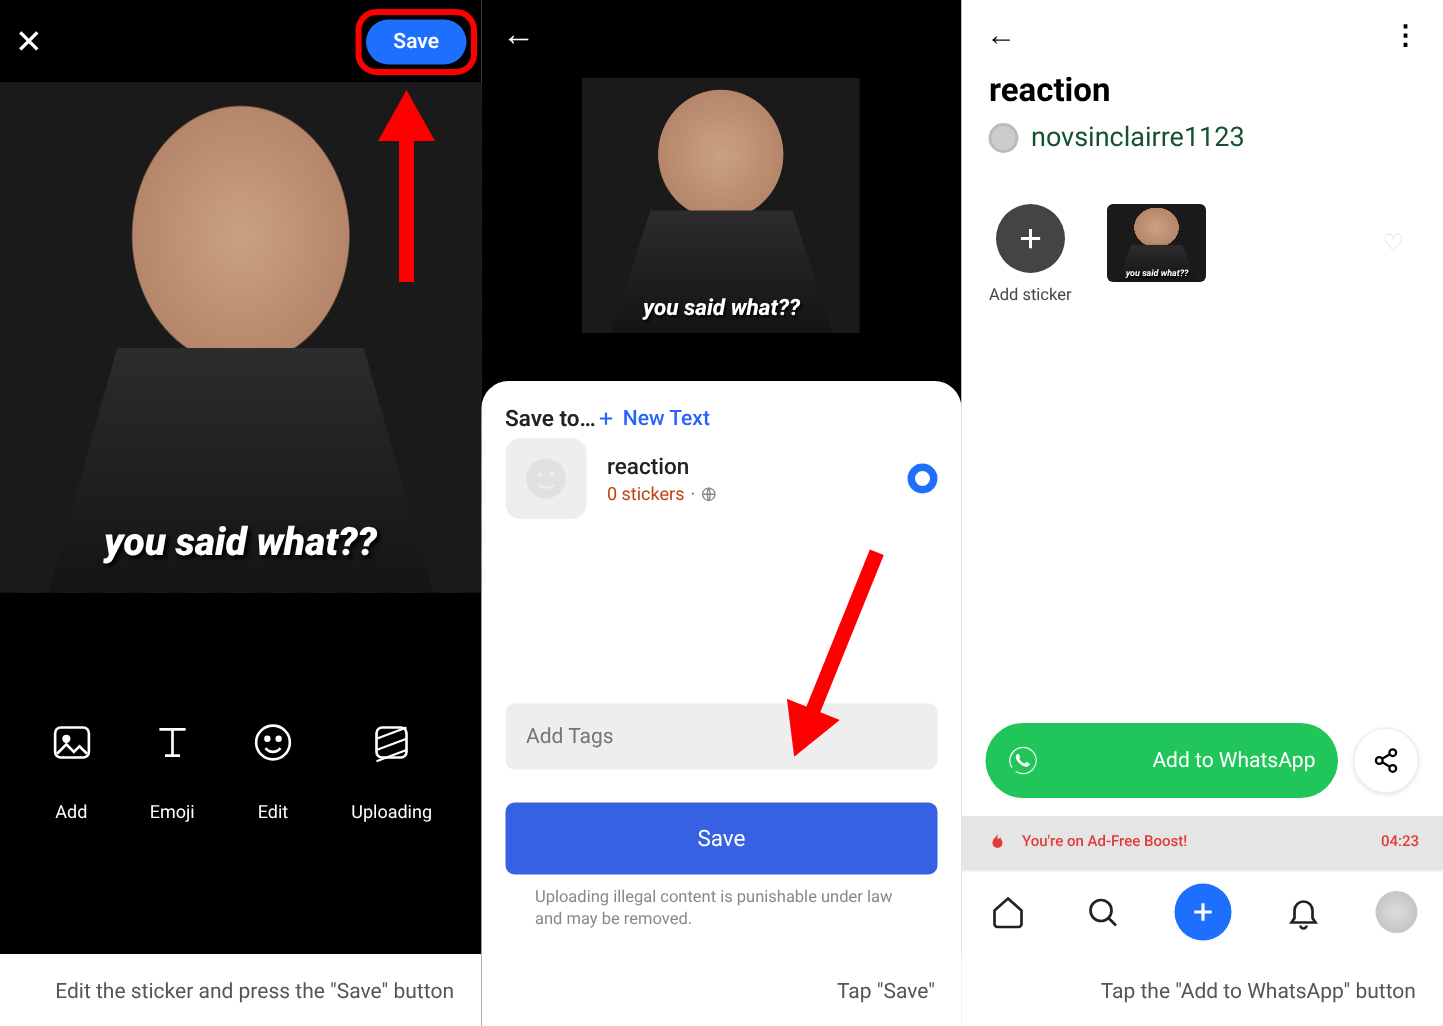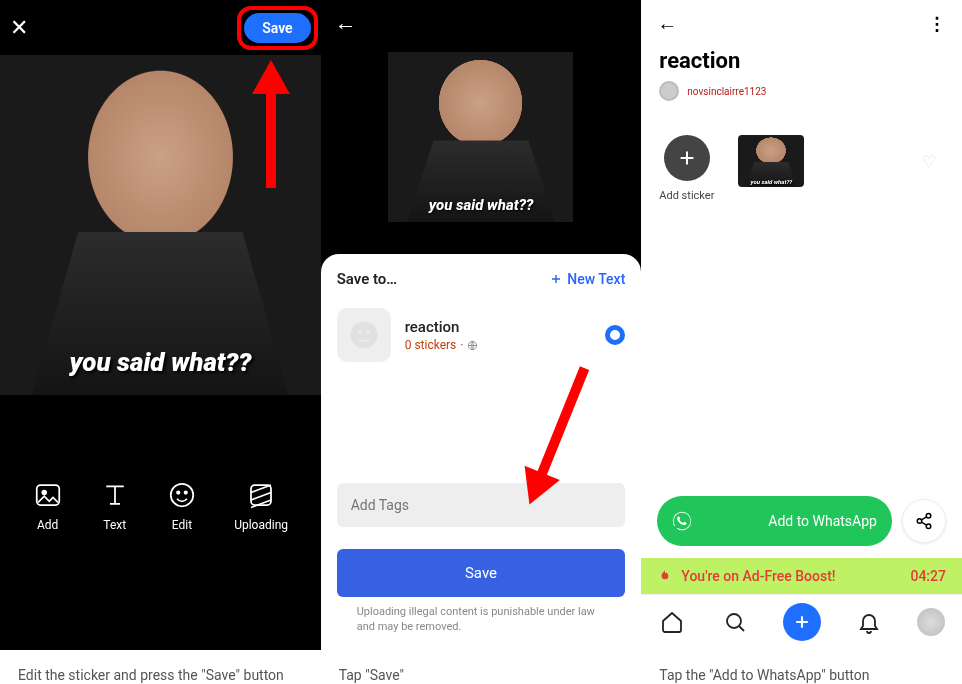--- a/index.html
+++ b/index.html
@@ -16,71 +16,71 @@
     .editor-img { width: 100%; height: 340px; position: relative; background-image:
        linear-gradient(45deg,#2a2a2a 25%,transparent 25%),
        linear-gradient(-45deg,#2a2a2a 25%,transparent 25%),
        linear-gradient(45deg,transparent 75%,#2a2a2a 75%),
        linear-gradient(-45deg,transparent 75%,#2a2a2a 75%);
        background-size: 28px 28px;
        background-position: 0 0, 0 14px, 14px -14px, -14px 0px;
        background-color: #1c1c1c; overflow: hidden; }
     .editor-label { position: absolute; bottom: 18px; left: 0; right: 0; text-align: center; color: #fff; font-size: 26px; font-weight: 900; font-style: italic; text-shadow: 2px 2px 3px #000; }
     .c1-tools { display: flex; justify-content: space-around; padding: 20px 14px 8px; margin-top: 65px; }
-    .tool { display: flex; flex-direction: column; align-items: center; color: #fff; gap: 8px; font-size: 12px; }
+    .tool { display: flex; flex-direction: column; align-items: center; color: #fff; gap: 24px; font-size: 12px; }
     .tool-ico { width: 30px; height: 30px; }
-    .caption { background: #fff; color: #555; font-size: 14px; text-align: left; padding: 16px 18px 0; line-height: 1.3; }
+    .caption { background: #fff; color: #555; font-size: 14px; text-align: right; padding: 16px 18px 14px; line-height: 1.3; }
     
     
     .arrow-up { position: absolute; left: 256px; top: 60px; width: 30px; height: 130px; z-index: 5; }
     .arrow-up .shaft { position: absolute; top: 28px; left: 10px; width: 10px; height: 100px; background: #ff0000; }
     .arrow-up .head { position: absolute; top: 0; left: -4px; width: 0; height: 0; border-left: 19px solid transparent; border-right: 19px solid transparent; border-bottom: 34px solid #ff0000; }
     
     .darw { position: absolute; z-index: 20; }
     .darw .sh { width: 10px; background: #ff0000; }
     .darw .hd { width: 0; height: 0; border-left: 19px solid transparent; border-right: 19px solid transparent; border-top: 34px solid #ff0000; position: absolute; left: -14px; }
 
     
     .c2 { background: #000; }
     .c2-top { height: 46px; display: flex; align-items: center; padding: 0 14px; color: #fff; }
     .c2-img-area { width: 100%; height: 208px; display: flex; justify-content: center; padding-top: 6px; }
     .c2-img { width: 185px; height: 170px; position: relative; }
     .c2-img-label { position: absolute; bottom: 8px; left: 0; right: 0; color: #fff; text-align: center; font-weight: 800; font-style: italic; font-size: 15px; text-shadow: 1px 1px 2px #000; }
     .sheet { background: #fff; border-radius: 18px 18px 0 0; flex: 1; padding: 16px; position: relative; display: flex; flex-direction: column; }
-    .sheet-hdr { display: flex; justify-content: space-between; align-items: center; margin-bottom: 16px; }
+    .sheet-hdr { display: flex; align-items: center; }
     .sheet-ttl { font-size: 15px; font-weight: 600; color: #222; }
     .new-pack { color: #2962ff; font-size: 14px; font-weight: 500; display: flex; align-items: center; gap: 4px; }
     .pack-row { display: flex; align-items: center; gap: 14px; padding: 4px 0 10px; }
     .pack-thumb { width: 54px; height: 54px; background: #eee; border-radius: 10px; display: flex; align-items: center; justify-content: center; }
     .pack-thumb svg { opacity: .25; }
     .pack-info { flex: 1; }
     .pack-name { font-size: 15px; font-weight: 500; color: #222; }
     .pack-sub { font-size: 12px; color: #c2410c; margin-top: 2px; display: flex; align-items: center; gap: 4px; }
     .radio-on { width: 20px; height: 20px; border: 5px solid #1f6fff; border-radius: 50%; }
     .tags-in { background: #eee; border: none; border-radius: 6px; padding: 14px; font-size: 14px; color: #6d28d9; margin-top: auto; margin-bottom: 22px; }
     .save-big { background: #3661e2; color: #fff; border: none; border-radius: 6px; padding: 15px; font-size: 15px; width: 100%; }
     .disclaimer { font-size: 11px; color: #888; text-align: left; padding: 8px 20px 0; line-height: 1.3; }
 
     
     .c3 { background: #fff; }
     .c3-top { height: 46px; display: flex; justify-content: space-between; align-items: center; padding: 0 16px; color: #000; font-size: 20px; }
     .c3-ttl { font-size: 22px; font-weight: 700; padding: 2px 18px 8px; }
-    .user-row { display: flex; align-items: center; gap: 8px; padding: 0 18px 4px; color: #b91c1c; font-size: 10px; }
+    .user-row { display: flex; align-items: center; gap: 8px; padding: 0 18px 4px; color: #14532d; font-size: 18px; }
     .avatar-sm { width: 20px; height: 20px; border-radius: 50%; background: #ccc; border: 2px solid #bbb; }
     .grid { display: flex; gap: 24px; padding: 30px 18px 8px; }
     .add-stk { display: flex; flex-direction: column; align-items: center; gap: 8px; font-size: 11px; color: #444; justify-content: center; }
     .add-circle { width: 46px; height: 46px; border-radius: 50%; background: #444; display: flex; align-items: center; justify-content: center; }
     .stk-item { width: 66px; height: 52px; position: relative; }
     .stk-tiny-label { position: absolute; bottom: 2px; left: 0; right: 0; font-size: 6px; color: #fff; text-align: center; font-weight: 700; font-style: italic; text-shadow: 1px 1px 1px #000; }
     .heart { position: absolute; right: 26px; top: 152px; color: #ddd; font-size: 16px; }
     .c3-footer { margin-top: auto; }
     .whats-row { display: flex; align-items: center; gap: 10px; padding: 0 16px 12px; }
     .whats-btn { flex: 1; background: #20c65a; color: #fff; border: none; border-radius: 26px; padding: 15px; display: flex; align-items: center; justify-content: space-between; gap: 20px; font-size: 14px; font-weight: 400; }
     .share-circ { width: 44px; height: 44px; border-radius: 50%; background: #fff; border: 1px solid #eee; display: flex; align-items: center; justify-content: center; box-shadow: 0 1px 3px rgba(0,0,0,.1); }
-    .boost-row { background: #bef264; color: #e33b3a; display: flex; align-items: center; padding: 10px 16px; font-size: 14px; font-weight: 500; justify-content: space-between; }
+    .boost-row { background: #e5e5e5; color: #e33b3a; display: flex; align-items: center; padding: 10px 16px; font-size: 10px; font-weight: 500; justify-content: space-between; }
     .boost-left { display: flex; align-items: center; gap: 8px; }
     .nav-bar { height: 56px; display: flex; justify-content: space-around; align-items: center; border-top: 1px solid #eee; }
     .nav-item { width: 28px; height: 28px; display: flex; align-items: center; justify-content: center; color: #222; }
     .nav-plus { width: 38px; height: 38px; border-radius: 50%; background: #1f6fff; display: flex; align-items: center; justify-content: center; }
     .nav-avatar { width: 28px; height: 28px; border-radius: 50%; background: radial-gradient(circle,#ddd,#bbb); }
     
     
     .person {
        position: absolute; inset: 0;
        background:
@@ -128,21 +128,21 @@
           <rect x="3" y="4" width="18" height="16" rx="3"></rect>
           <circle cx="9" cy="10" r="1.5" fill="#fff"></circle>
           <path d="M4 18l5-5 4 4 3-3 4 4"></path>
         </svg>
       <span>Add</span>
     </div>
     <div class="tool">
       <svg class="tool-ico" viewBox="0 0 24 24" fill="none" stroke="#fff" stroke-width="1.4">
           <path d="M5 5h14M12 5v14M8 19h8"></path>
         </svg>
-      <span>Text</span>
+      <span>Emoji</span>
     </div>
     <div class="tool">
       <svg class="tool-ico" viewBox="0 0 24 24" fill="none" stroke="#fff" stroke-width="1.4">
           <circle cx="12" cy="12" r="9"></circle>
           <circle cx="9" cy="10" r="1" fill="#fff"></circle>
           <circle cx="15" cy="10" r="1" fill="#fff"></circle>
           <path d="M8 15c1 1.2 2.4 2 4 2s3-0.8 4-2"></path>
         </svg>
       <span>Edit</span>
     </div>
@@ -270,21 +270,21 @@
       </div>
     </div>
 
     <div class="boost-row">
       <div class="boost-left">
         <svg width="16" height="16" viewBox="0 0 24 24" fill="#e33b3a">
             <path d="M12 2c0 4-5 5-5 10a5 5 0 0010 0c0-3-2-3-2-6 0 0-1 2-3 2 0-4 0-6 0-6z"></path>
           </svg>
         <span>You're on Ad-Free Boost!</span>
       </div>
-      <span>04:27</span>
+      <span>04:23</span>
     </div>
 
     <div class="nav-bar">
       <div class="nav-item">
           <svg width="24" height="24" viewBox="0 0 24 24" fill="none" stroke="#222" stroke-width="1.8">
             <path d="M3 11l9-8 9 8v9a2 2 0 01-2 2H5a2 2 0 01-2-2z"></path>
           </svg>
         </div>
       <div class="nav-item">
           <svg width="24" height="24" viewBox="0 0 24 24" fill="none" stroke="#222" stroke-width="1.8">

